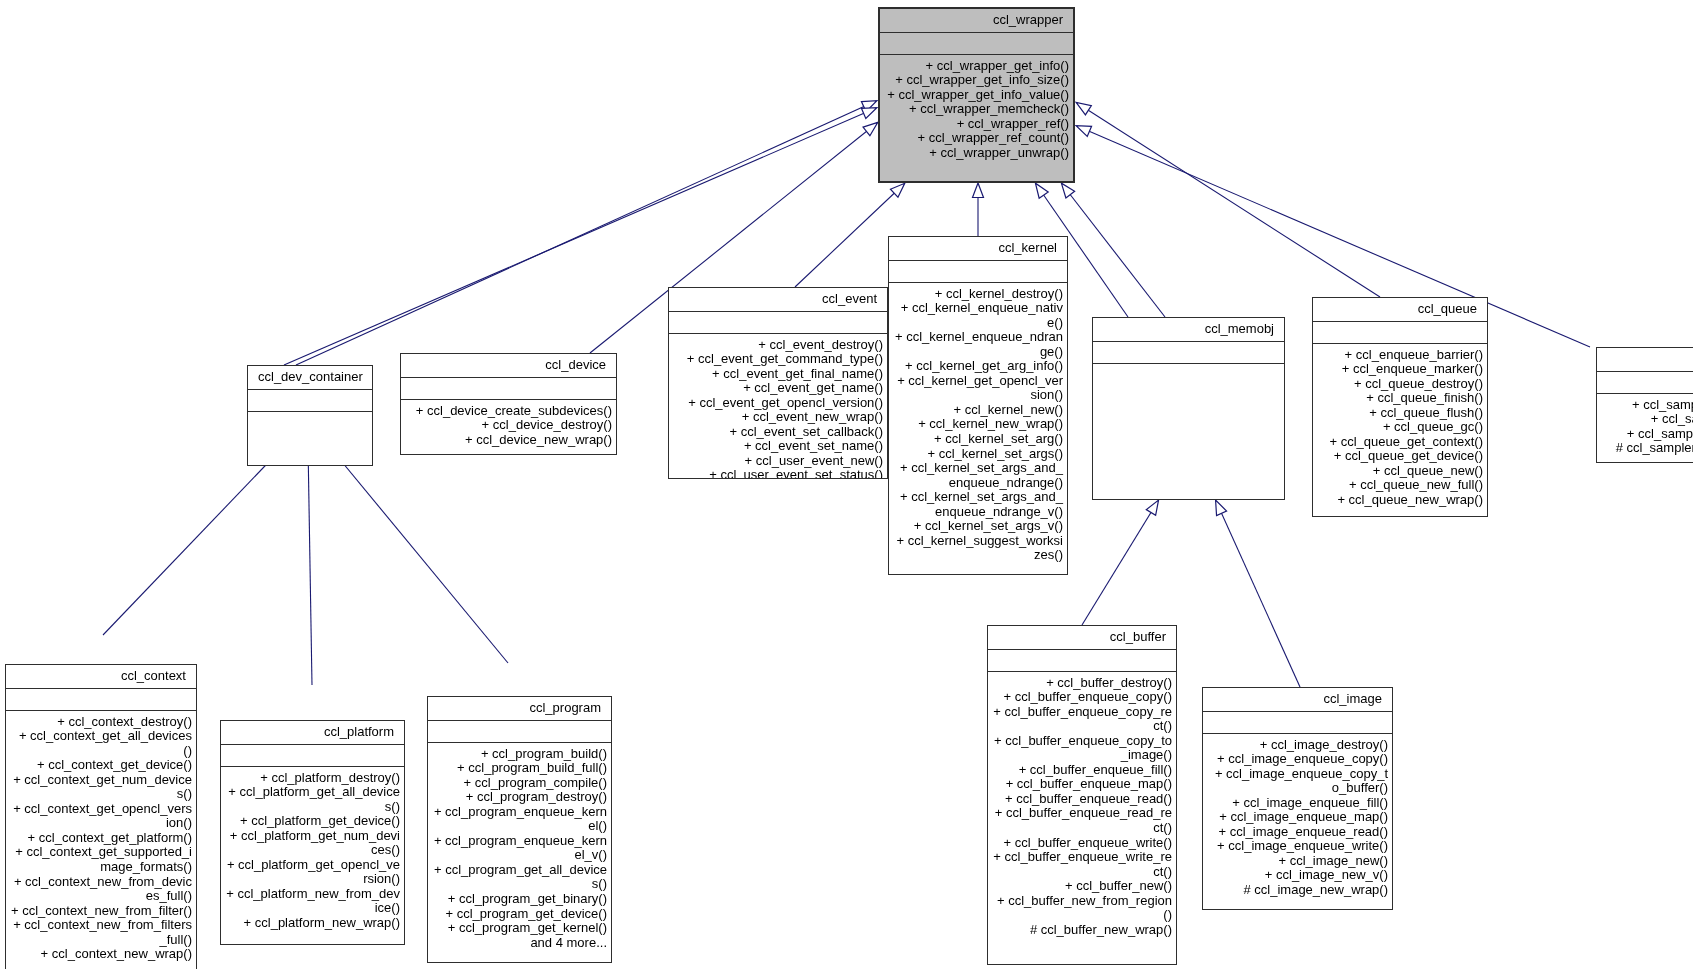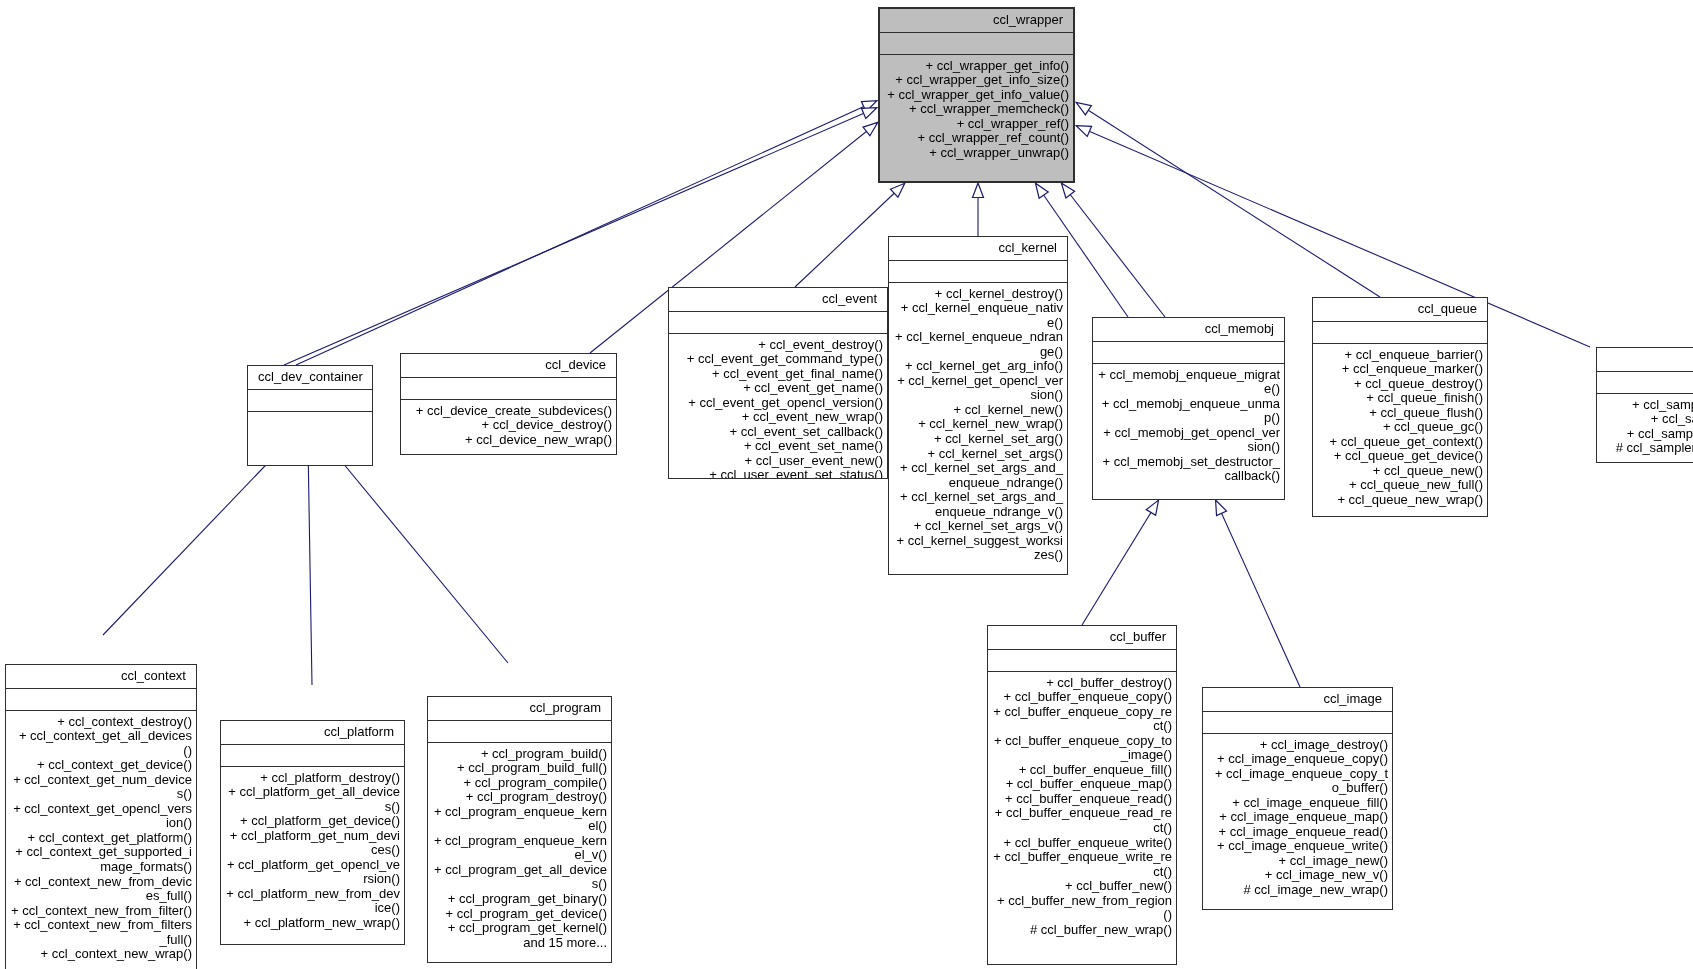--- a/index.html
+++ b/index.html
@@ -141,26 +141,20 @@
           <div class="uml-method">+ ccl_kernel_set_args()</div>
           <div class="uml-method">+ ccl_kernel_set_args_and_enqueue_ndrange()</div>
           <div class="uml-method">+ ccl_kernel_set_args_and_enqueue_ndrange_v()</div>
           <div class="uml-method">+ ccl_kernel_set_args_v()</div>
           <div class="uml-method">+ ccl_kernel_suggest_worksizes()</div>
         </div>
       </div>
       <div class="uml-class" style="left: 1092px; top: 317px; width: 193px; height: 183px;">
         <div class="uml-title">ccl_memobj</div>
         <div class="uml-attrs"></div>
-        <div class="uml-methods">
-          <div class="uml-method">+ ccl_memobj_enqueue_migrate()</div>
-          <div class="uml-method">+ ccl_memobj_enqueue_unmap()</div>
-          <div class="uml-method">+ ccl_memobj_get_opencl_version()</div>
-          <div class="uml-method">+ ccl_memobj_set_destructor_callback()</div>
-        </div>
       </div>
       <div class="uml-class" style="left: 1312px; top: 297px; width: 176px; height: 220px;">
         <div class="uml-title">ccl_queue</div>
         <div class="uml-attrs"></div>
         <div class="uml-methods">
           <div class="uml-method">+ ccl_enqueue_barrier()</div>
           <div class="uml-method">+ ccl_enqueue_marker()</div>
           <div class="uml-method">+ ccl_queue_destroy()</div>
           <div class="uml-method">+ ccl_queue_finish()</div>
           <div class="uml-method">+ ccl_queue_flush()</div>
@@ -219,21 +213,21 @@
           <div class="uml-method">+ ccl_program_build()</div>
           <div class="uml-method">+ ccl_program_build_full()</div>
           <div class="uml-method">+ ccl_program_compile()</div>
           <div class="uml-method">+ ccl_program_destroy()</div>
           <div class="uml-method">+ ccl_program_enqueue_kernel()</div>
           <div class="uml-method">+ ccl_program_enqueue_kernel_v()</div>
           <div class="uml-method">+ ccl_program_get_all_devices()</div>
           <div class="uml-method">+ ccl_program_get_binary()</div>
           <div class="uml-method">+ ccl_program_get_device()</div>
           <div class="uml-method">+ ccl_program_get_kernel()</div>
-          <div class="uml-method">and 15 more...</div>
+          <div class="uml-method">and 4 more...</div>
         </div>
       </div>
       <div class="uml-class" style="left: 987px; top: 625px; width: 190px; height: 340px;">
         <div class="uml-title">ccl_buffer</div>
         <div class="uml-attrs"></div>
         <div class="uml-methods">
           <div class="uml-method">+ ccl_buffer_destroy()</div>
           <div class="uml-method">+ ccl_buffer_enqueue_copy()</div>
           <div class="uml-method">+ ccl_buffer_enqueue_copy_rect()</div>
           <div class="uml-method">+ ccl_buffer_enqueue_copy_to_image()</div>

